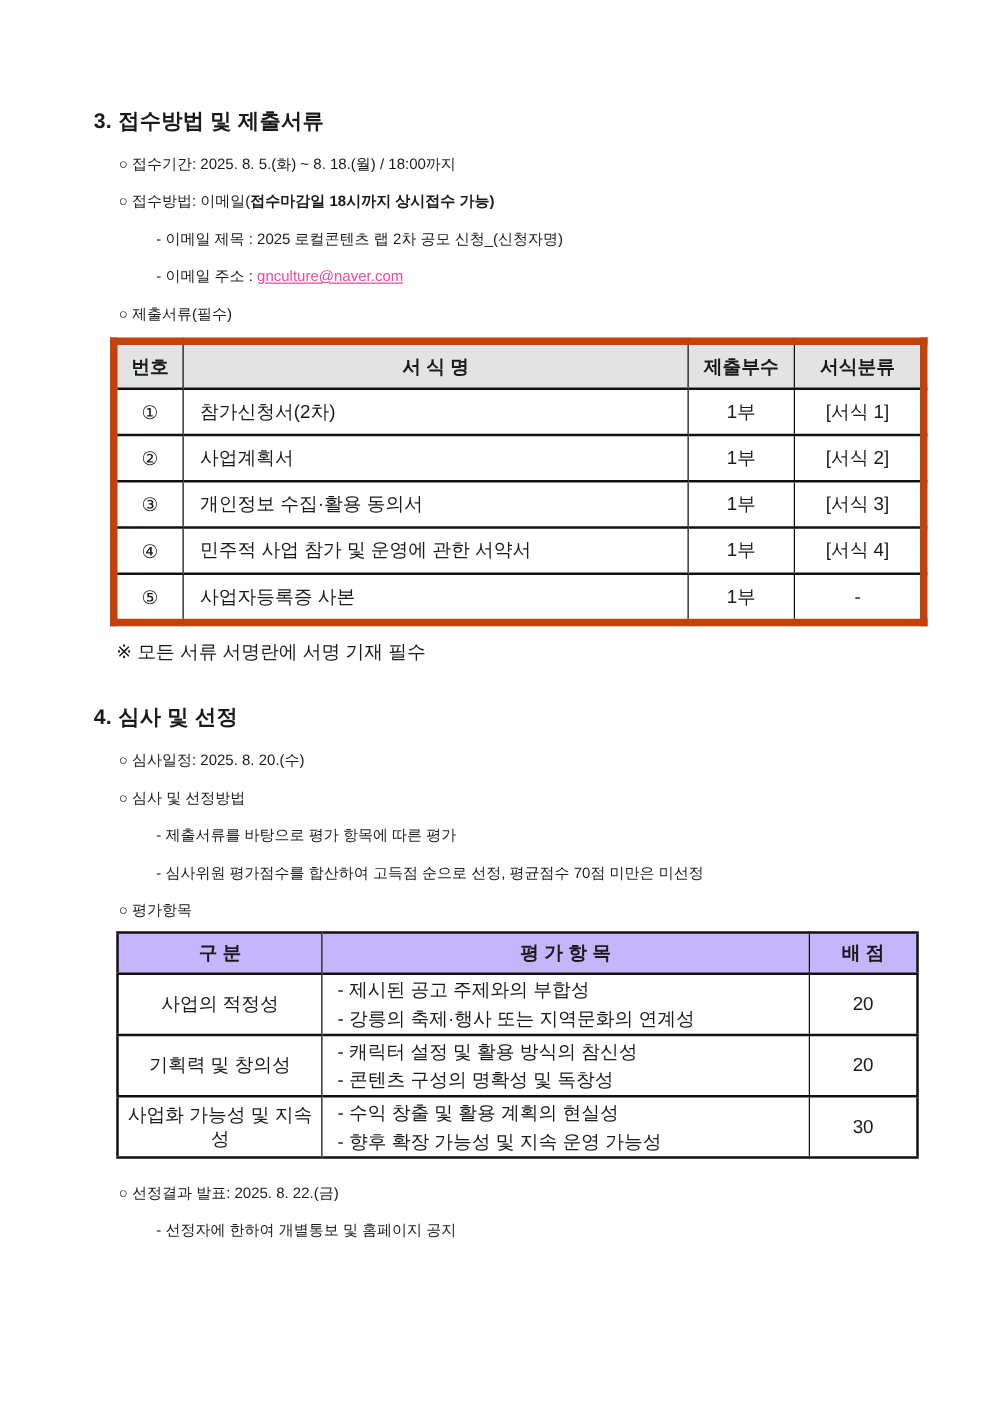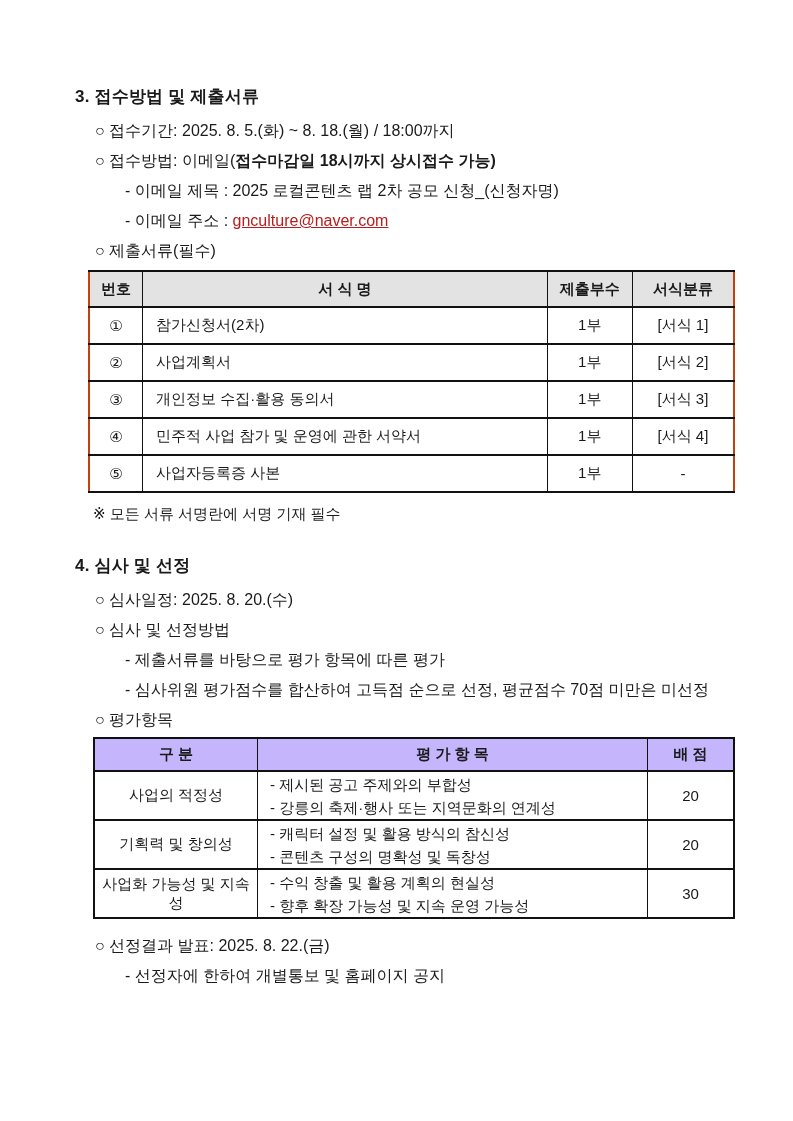--- a/index.html
+++ b/index.html
@@ -24,48 +24,48 @@
     font-size: 17px;
     font-weight: bold;
     line-height: 22px;
     margin: 0 0 8px 0;
     letter-spacing: 0.2px;
   }
   .heading.h4 {
     margin-top: 30px;
   }
   .line {
-    font-size: 16px;
+    font-size: 12px;
     line-height: 30px;
     white-space: pre;
   }
   .l1 { padding-left: 20px; }
   .l2 { padding-left: 50px; }
   .b  { font-weight: bold; }
   .link {
-    color: #b91c1c;
+    color: #ec4899;
     text-decoration: underline;
   }
   table {
     border-collapse: collapse;
     table-layout: fixed;
     font-size: 15px;
     color: #1a1a1a;
   }
   .t1 { margin: 4px 0 0 13px; width: 647px; }
   .t2 { margin: 2px 0 0 18px; width: 642px; }
   .t1 th, .t1 td, .t2 th, .t2 td {
     border: 1px solid #111111;
     border-top-width: 2px;
     border-bottom-width: 2px;
     text-align: center;
     vertical-align: middle;
     padding: 0;
   }
-  .t1 { border: 2px solid #c2410c; }
+  .t1 { border: 6px solid #c2410c; }
   .t2 { border: 2px solid #111111; }
   .t1 th { height: 34px; background: #e3e3e3; font-weight: bold; }
   .t1 td { height: 35px; }
   .t1 .c-no   { width: 52px; }
   .t1 .c-name { width: 403px; }
   .t1 .c-cnt  { width: 84px; }
   .t1 .c-form { width: 100px; }
   .t1 td.c-name { text-align: left; padding-left: 13px; }
   .t2 th { height: 31px; background: #c4b5fd; font-weight: bold; }
   .t2 td { height: 47px; }

